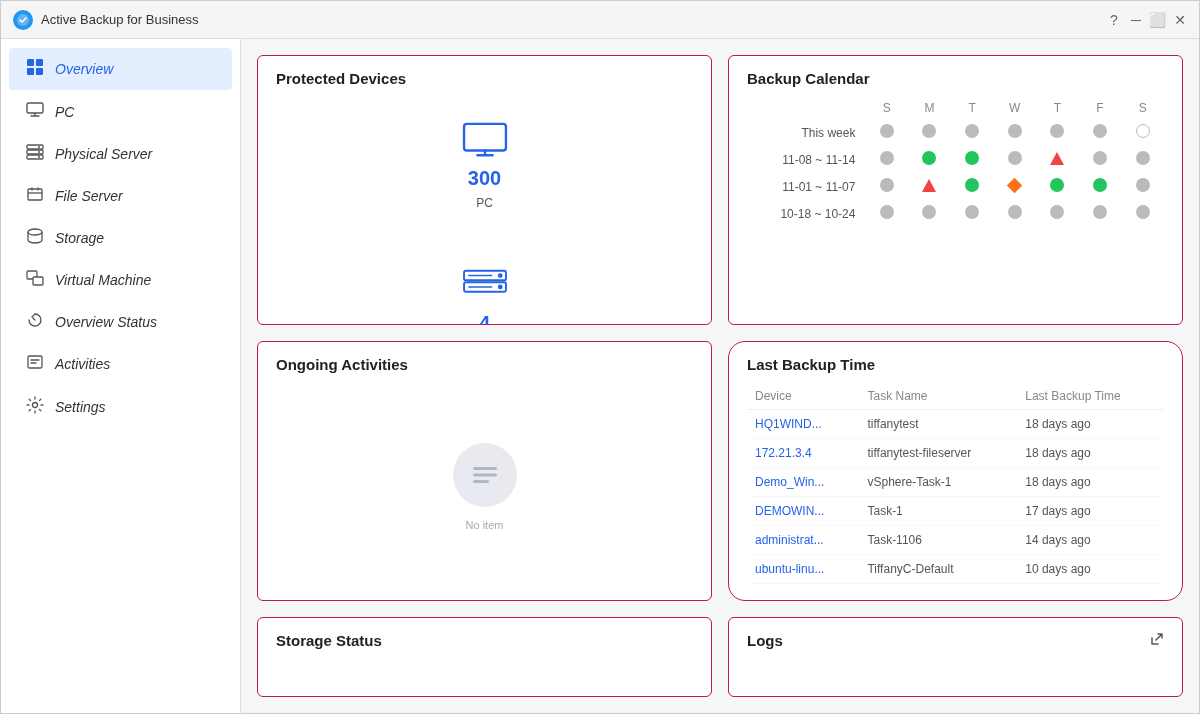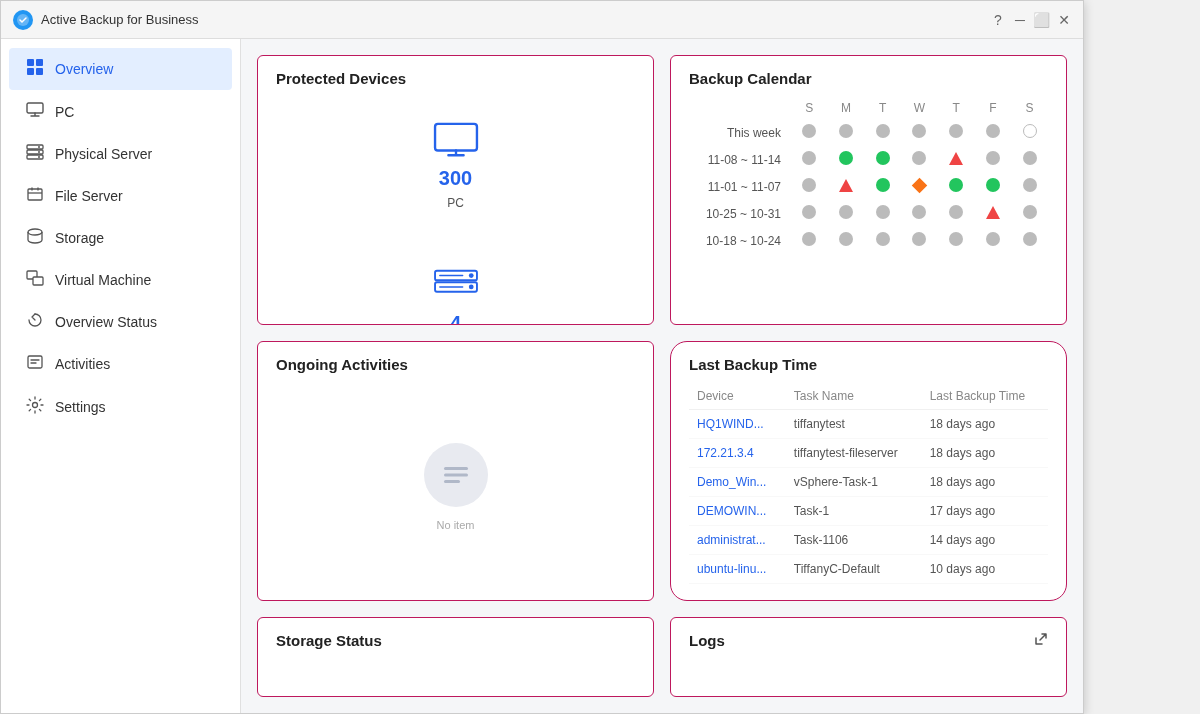--- a/index.html
+++ b/index.html
@@ -1,32 +1,32 @@
 <!DOCTYPE html>
 <html><head>
   <meta charset="utf-8">
   <style>
     * { box-sizing: border-box; margin: 0; padding: 0; }
     body { font-family: -apple-system, BlinkMacSystemFont, 'Segoe UI', sans-serif; font-size: 13px; background: #f0f0f0; color: #333; }
     
-    .window { width: 1084px; height: 714px; background: #701a75; display: flex; flex-direction: column; border: 1px solid #ccc; box-shadow: 0 2px 10px rgba(0,0,0,0.2); overflow: hidden; }
+    .window { width: 1200px; height: 714px; background: #701a75; display: flex; flex-direction: column; border: 1px solid #ccc; box-shadow: 0 2px 10px rgba(0,0,0,0.2); overflow: hidden; }
     
     
     .titlebar { height: 38px; background: #f5f5f5; border-bottom: 1px solid #ddd; display: flex; align-items: center; padding: 0 12px; gap: 8px; flex-shrink: 0; }
     .titlebar-icon { width: 20px; height: 20px; background: #2196f3; border-radius: 50%; display: flex; align-items: center; justify-content: center; }
     .titlebar-title { font-size: 13px; font-weight: 500; flex: 1; }
     .titlebar-controls { display: flex; gap: 8px; align-items: center; }
     .titlebar-btn { width: 14px; height: 14px; background: none; border: none; cursor: pointer; font-size: 14px; color: #666; display: flex; align-items: center; justify-content: center; }
     
     
     .main-layout { display: flex; flex: 1; overflow: hidden; }
     
     
     .sidebar { width: 240px; background: #fff; border-right: 1px solid #e0e0e0; display: flex; flex-direction: column; flex-shrink: 0; padding: 8px 0; }
-    .sidebar-item { display: flex; align-items: center; gap: 10px; padding: 10px 16px; cursor: pointer; border-radius: 4px; margin: 1px 8px; }
+    .sidebar-item { display: flex; align-items: center; gap: 10px; padding: 10px 16px; cursor: pointer; border-radius: 4px; margin: 1px 8px; font-style: italic; }
     .sidebar-item.active { background: #e3eeff; color: #2563eb; }
     .sidebar-item .icon { font-size: 16px; width: 20px; text-align: center; }
     .sidebar-item .label { font-size: 14px; }
     .sidebar-item.active .label { color: #2563eb; font-weight: 500; }
     
     
     .content { flex: 1; background: #f5f6f8; padding: 16px; overflow-y: auto; display: grid; grid-template-columns: 1fr 1fr; grid-template-rows: auto auto auto; gap: 16px; }
     
     
     .panel { background: #fff; border-radius: 6px; border: 1px solid #be185d; overflow: hidden; }
@@ -290,30 +290,20 @@
                 <td>11-01 ~ 11-07</td>
                 <td><span class="cal-dot dot-gray"></span></td>
                 <td><span class="dot-red-tri"></span></td>
                 <td><span class="cal-dot dot-green"></span></td>
                 <td><span class="dot-diamond"></span></td>
                 <td><span class="cal-dot dot-green"></span></td>
                 <td><span class="cal-dot dot-green"></span></td>
                 <td><span class="cal-dot dot-gray"></span></td>
               </tr>
               <tr class="cal-row">
-                <td>10-25 ~ 10-31</td>
-                <td><span class="cal-dot dot-gray"></span></td>
-                <td><span class="cal-dot dot-gray"></span></td>
-                <td><span class="cal-dot dot-gray"></span></td>
-                <td><span class="cal-dot dot-gray"></span></td>
-                <td><span class="cal-dot dot-gray"></span></td>
-                <td><span class="dot-red-tri"></span></td>
-                <td><span class="cal-dot dot-gray"></span></td>
-              </tr>
-              <tr class="cal-row">
                 <td>10-18 ~ 10-24</td>
                 <td><span class="cal-dot dot-gray"></span></td>
                 <td><span class="cal-dot dot-gray"></span></td>
                 <td><span class="cal-dot dot-gray"></span></td>
                 <td><span class="cal-dot dot-gray"></span></td>
                 <td><span class="cal-dot dot-gray"></span></td>
                 <td><span class="cal-dot dot-gray"></span></td>
                 <td><span class="cal-dot dot-gray"></span></td>
               </tr>
             </tbody>

